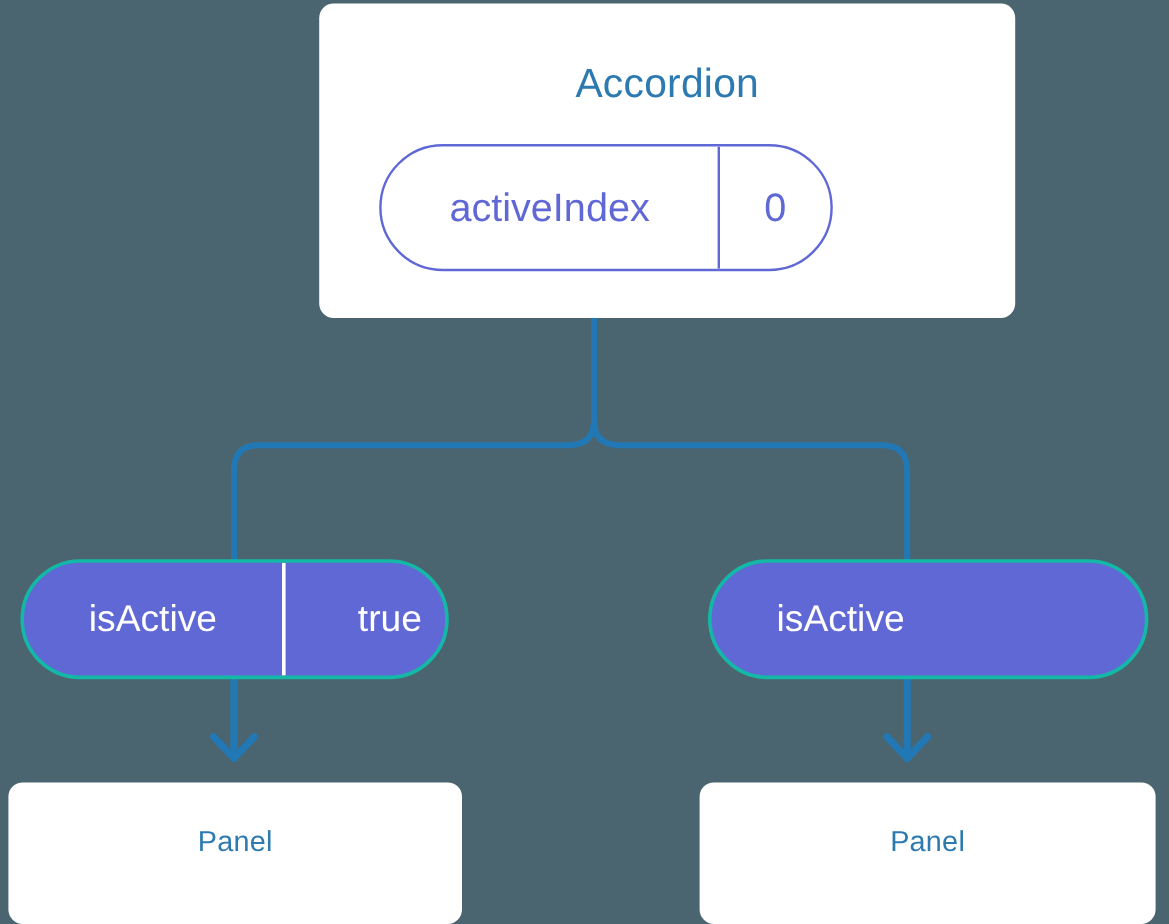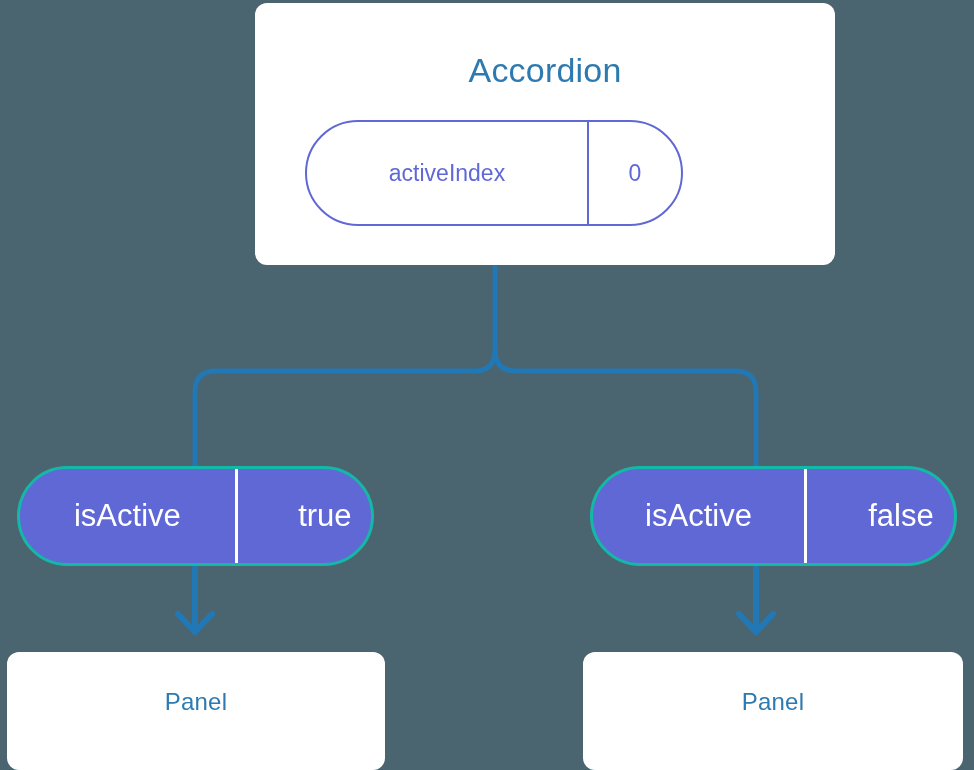--- a/index.html
+++ b/index.html
@@ -89,35 +89,35 @@
   .pill.filled .pill-val {
     color: #ffffff;
   }
   .pill.filled .pill-val {
     border-left: 3px solid #ffffff;
     padding-left: 41px;
   }
 
   
   #accordion-card {
-    left: 255px;
+    left: 266px;
     top: 3px;
     width: 580px;
     height: 262px;
   }
   #accordion-card .card-title {
     top: 48px;
     font-size: 34px;
   }
   #accordion-pill {
     left: 50px;
     top: 117px;
     width: 378px;
     height: 106px;
-    font-size: 23px;
+    font-size: 33px;
   }
   #accordion-pill .pill-key { width: 283px; }
   #accordion-pill .pill-val { width: 95px; }
 
   #pill-left {
     left: 17px;
     top: 466px;
     width: 357px;
     height: 100px;
     font-size: 31px;
@@ -190,21 +190,20 @@
     </div>
   </div>
 
   <div class="pill filled" id="pill-left">
     <div class="pill-key">isActive</div>
     <div class="pill-val">true</div>
   </div>
 
   <div class="pill filled" id="pill-right">
     <div class="pill-key">isActive</div>
-    <div class="pill-val">false</div>
   </div>
 
   <div class="card" id="panel-left">
     <div class="card-title">Panel</div>
   </div>
 
   <div class="card" id="panel-right">
     <div class="card-title">Panel</div>
   </div>
 

